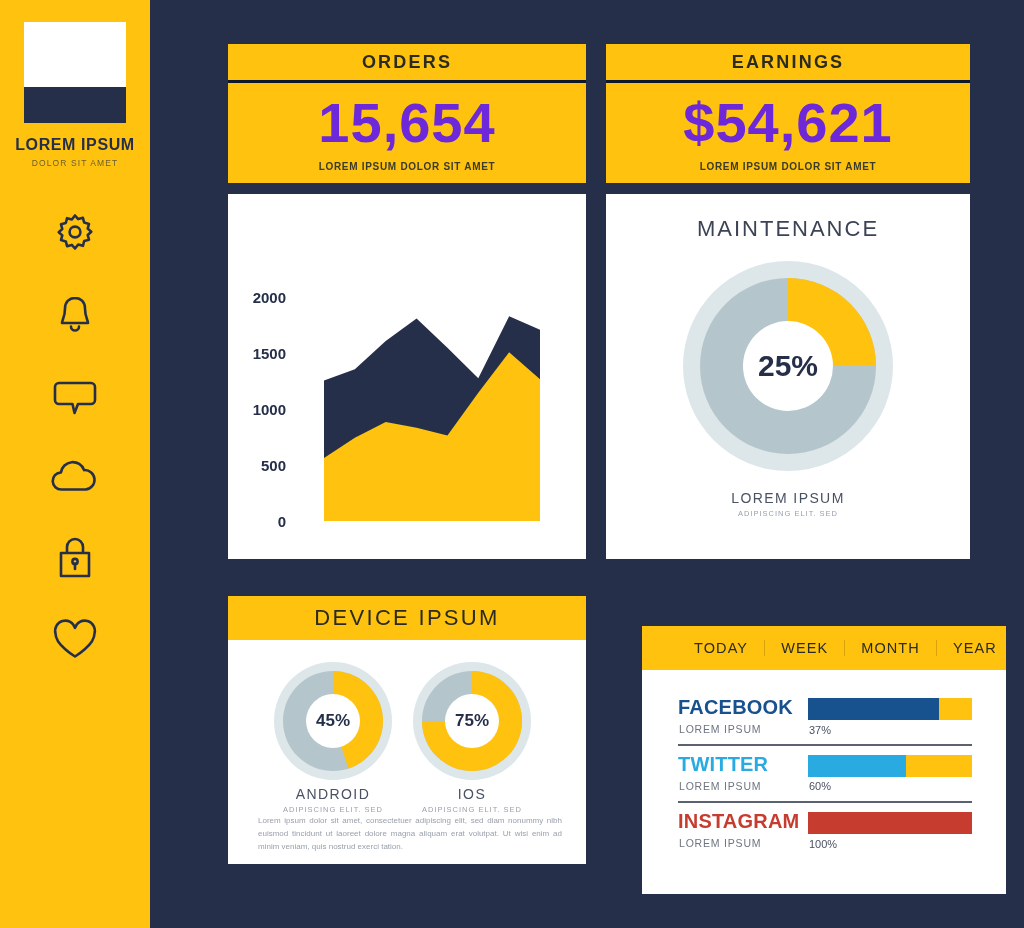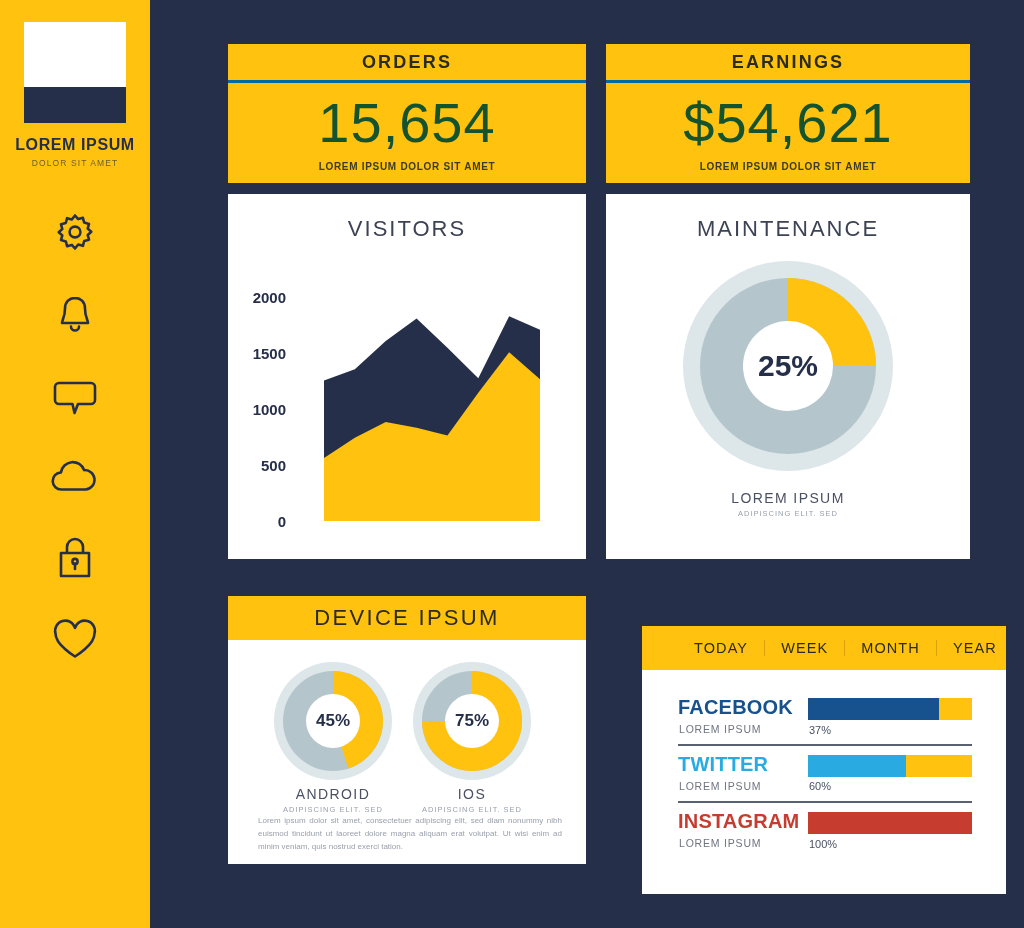--- a/index.html
+++ b/index.html
@@ -37,24 +37,24 @@
   .nav-item svg{display:block;}
 
   
   .card{position:absolute;background:#FFFFFF;}
 
   
   .kpi{background:#FFC20E;}
   .kpi-head{
     height:36px;display:flex;align-items:center;justify-content:center;
     font-size:18px;font-weight:bold;letter-spacing:2.2px;color:#2b2b21;
-    border-bottom:3px solid #0369a1;
+    border-bottom:3px solid #0f172a;
   }
   .kpi-body{display:flex;flex-direction:column;align-items:center;justify-content:center;height:calc(100% - 39px);}
-  .kpi-value{font-size:56px;font-weight:normal;color:#14532d;letter-spacing:1px;line-height:1;}
+  .kpi-value{font-size:56px;font-weight:bold;color:#6d28d9;letter-spacing:1px;line-height:1;}
   .kpi-sub{margin-top:10px;font-size:10px;font-weight:bold;letter-spacing:.7px;color:#3b3b2c;}
 
   
   .card-title{
     text-align:center;font-size:22px;color:#3c4354;letter-spacing:2px;
     font-weight:400;
   }
   .yellow-head{
     background:#FFC20E;height:44px;display:flex;align-items:center;justify-content:center;
     font-size:22px;letter-spacing:2.3px;color:#2b2b21;
@@ -177,21 +177,20 @@
 
   <div class="card kpi" style="left:606px;top:44px;width:364px;height:139px;">
     <div class="kpi-head">EARNINGS</div>
     <div class="kpi-body">
       <div class="kpi-value">$54,621</div>
       <div class="kpi-sub">LOREM IPSUM DOLOR SIT AMET</div>
     </div>
   </div>
 
   <div class="card" style="left:228px;top:194px;width:358px;height:365px;">
-    <div class="card-title" style="margin-top:22px;">VISITORS</div>
 
     <div style="position:absolute;left:0;top:0;width:358px;height:365px;">
       <div class="axis-label" style="left:196px;top:-12px;"></div>
 
       
       <div class="axis-label" style="left:0px;top:95px;">2000</div>
       <div class="axis-label" style="left:0px;top:151px;">1500</div>
       <div class="axis-label" style="left:0px;top:207px;">1000</div>
       <div class="axis-label" style="left:0px;top:263px;">500</div>
       <div class="axis-label" style="left:0px;top:319px;">0</div>

